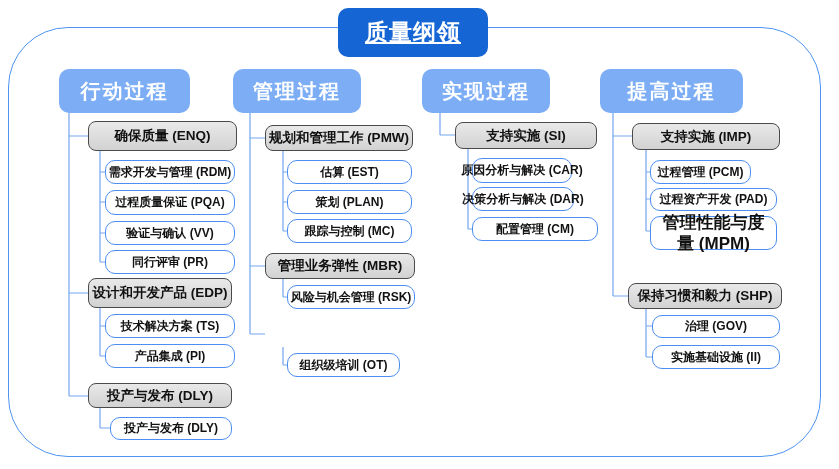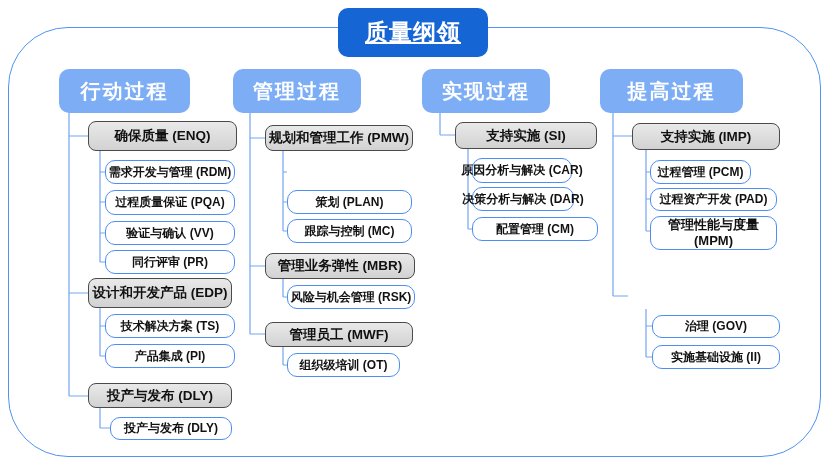--- a/index.html
+++ b/index.html
@@ -10,21 +10,21 @@
   .node{position:absolute;display:flex;align-items:center;justify-content:center;
         box-sizing:border-box;z-index:2;white-space:nowrap;text-align:center;}
   #title{position:absolute;left:338px;top:8px;width:150px;height:49px;z-index:3;
          background:#1565d4;border-radius:10px;display:flex;align-items:center;justify-content:center;
          color:#ffffff;font-weight:bold;font-size:23px;letter-spacing:1px;text-decoration:underline;}
   .header{background:#7daef5;border-radius:10px;color:#ffffff;font-weight:bold;font-size:20px;letter-spacing:2px;}
   .gbox{background:linear-gradient(180deg,#e9e9e9,#d2d2d2);border:1.4px solid #4a4a4a;
         border-radius:8px;color:#111111;font-weight:bold;font-size:13.5px;}
   .wbox{background:#ffffff;border:1.3px solid #4c8ef2;border-radius:10px;
         color:#111111;font-weight:bold;font-size:12px;}
-  .two-line{white-space:normal;font-size:13px;line-height:1.25;padding:16px 6px;}
+  .two-line{white-space:normal;font-size:17px;line-height:1.25;padding:16px 6px;}
 </style>
 </head>
 <body>
 
 <div id="canvas">
 
   <div id="frame"></div>
 
   <svg id="connectors" width="839" height="469">
     <path fill="none" stroke="#73a5f1" stroke-width="1.2" d="
@@ -52,34 +52,35 @@
   <div class="node wbox" style="left:105px;top:221px;width:130px;height:24px">验证与确认 (VV)</div>
   <div class="node wbox" style="left:105px;top:250px;width:130px;height:24px">同行评审 (PR)</div>
   <div class="node gbox" style="left:88px;top:278px;width:144px;height:30px">设计和开发产品 (EDP)</div>
   <div class="node wbox" style="left:105px;top:314px;width:130px;height:24px">技术解决方案 (TS)</div>
   <div class="node wbox" style="left:105px;top:344px;width:130px;height:24px">产品集成 (PI)</div>
   <div class="node gbox" style="left:88px;top:383px;width:144px;height:25px">投产与发布 (DLY)</div>
   <div class="node wbox" style="left:110px;top:417px;width:122px;height:23px">投产与发布 (DLY)</div>
 
   <div class="node header" style="left:233px;top:69px;width:128px;height:44px">管理过程</div>
   <div class="node gbox" style="left:265px;top:125px;width:148px;height:26px">规划和管理工作 (PMW)</div>
+  <div class="node wbox" style="left:287px;top:160px;width:125px;height:24px">估算 (EST)</div>
   <div class="node wbox" style="left:287px;top:190px;width:125px;height:24px">策划 (PLAN)</div>
   <div class="node wbox" style="left:287px;top:219px;width:125px;height:24px">跟踪与控制 (MC)</div>
   <div class="node gbox" style="left:265px;top:253px;width:150px;height:26px">管理业务弹性 (MBR)</div>
   <div class="node wbox" style="left:287px;top:285px;width:128px;height:24px">风险与机会管理 (RSK)</div>
-  <div class="node gbox" style="left:265px;top:322px;width:148px;height:25px">管理员工 (MWF)</div>
   <div class="node wbox" style="left:287px;top:353px;width:113px;height:24px">组织级培训 (OT)</div>
 
   <div class="node header" style="left:422px;top:69px;width:128px;height:44px">实现过程</div>
   <div class="node gbox" style="left:455px;top:122px;width:142px;height:27px">支持实施 (SI)</div>
   <div class="node wbox" style="left:472px;top:158px;width:100px;height:25px">原因分析与解决 (CAR)</div>
   <div class="node wbox" style="left:472px;top:187px;width:102px;height:24px">决策分析与解决 (DAR)</div>
   <div class="node wbox" style="left:472px;top:217px;width:126px;height:24px">配置管理 (CM)</div>
 
   <div class="node header" style="left:600px;top:69px;width:143px;height:44px">提高过程</div>
   <div class="node gbox" style="left:632px;top:123px;width:148px;height:27px">支持实施 (IMP)</div>
   <div class="node wbox" style="left:650px;top:160px;width:101px;height:24px">过程管理 (PCM)</div>
   <div class="node wbox" style="left:650px;top:188px;width:127px;height:23px">过程资产开发 (PAD)</div>
   <div class="node wbox two-line" style="left:650px;top:216px;width:127px;height:30px">管理性能与度量 (MPM)</div>
+  <div class="node gbox" style="left:628px;top:283px;width:154px;height:26px">保持习惯和毅力 (SHP)</div>
   <div class="node wbox" style="left:652px;top:315px;width:128px;height:23px">治理 (GOV)</div>
   <div class="node wbox" style="left:652px;top:345px;width:128px;height:24px">实施基础设施 (II)</div>
 
 </div>
 
 </body></html>

